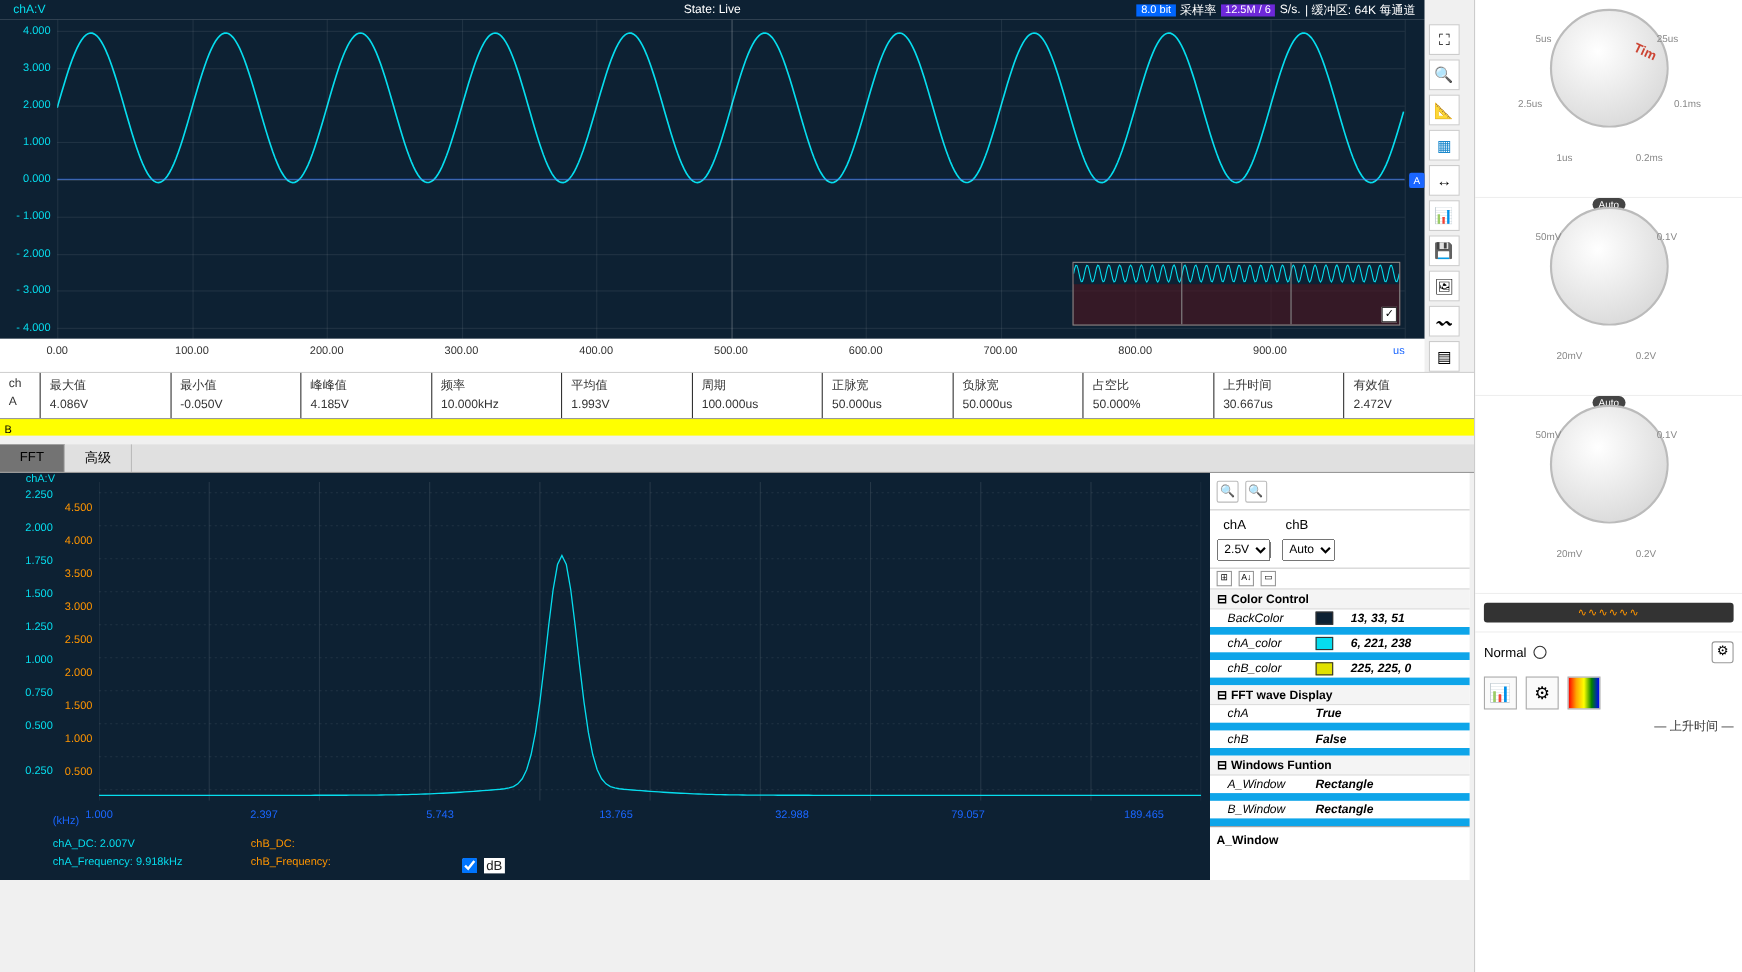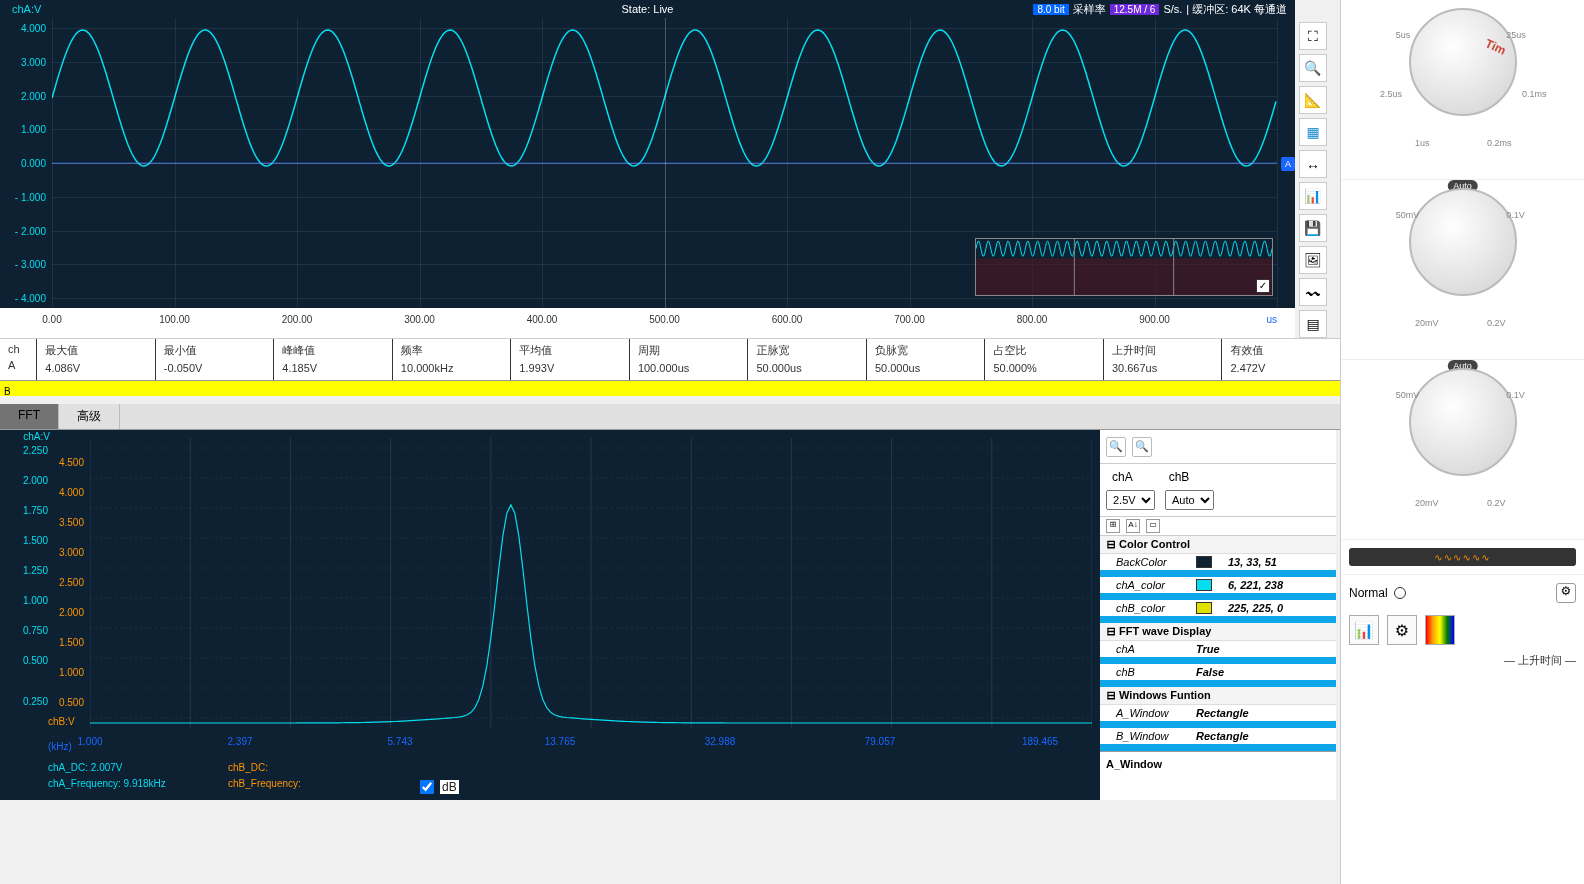--- a/index.html
+++ b/index.html
@@ -286,21 +286,20 @@
               <line x1="0" y1="130" x2="1000" y2="130" stroke="rgba(255,255,255,0.08)" stroke-dasharray="2,3"></line>
               <line x1="0" y1="160" x2="1000" y2="160" stroke="rgba(255,255,255,0.08)" stroke-dasharray="2,3"></line>
               <line x1="0" y1="190" x2="1000" y2="190" stroke="rgba(255,255,255,0.08)" stroke-dasharray="2,3"></line>
               <line x1="0" y1="220" x2="1000" y2="220" stroke="rgba(255,255,255,0.08)" stroke-dasharray="2,3"></line>
               <line x1="0" y1="250" x2="1000" y2="250" stroke="rgba(255,255,255,0.08)" stroke-dasharray="2,3"></line>
               <line x1="0" y1="280" x2="1000" y2="280" stroke="rgba(255,255,255,0.08)" stroke-dasharray="2,3"></line>
             </g>
           <path id="fftpath" fill="none" stroke="#06ddee" stroke-width="1.2" d="M0,285L0,284.99999999787724L4,284.9999999967757L8,284.99999999512215L12,284.99999999265L16,284.999999988969L20,284.99999998351075L24,284.9999999754501L28,284.999999963595L32,284.99999994623045L36,284.99999992090045L40,284.99999988410235L44,284.99999983086326L48,284.9999997541535L52,284.9999996440795L56,284.99999948677856L60,284.99999926291196L64,284.99999894562086L68,284.9999984977679L72,284.9999978682311L76,284.9999969869523L80,284.999995758351L84,284.9999940526122L88,284.9999916942163L92,284.99998844691964L96,284.9999839941849L100,284.9999779138194L104,284.9999696452777L108,284.9999584477322L112,284.99994334659453L116,284.99992306567776L120,284.9998959416188L124,284.9998598165251L128,284.9998119040698L132,284.9997486234285L136,284.99966539454226L140,284.99955638720456L144,284.99941421542667L148,284.99922956745826L152,284.99899076075866L156,284.9986832101792L160,284.99828879667706L164,284.9977851231126L168,284.9971446431668L172,284.99633364925245L176,284.99531110559246L180,284.99402731353297L184,284.99242239777345L188,284.9904246046823L192,284.98794840735803L196,284.98489241673616L200,284.9811371039481L204,284.976542346412L208,284.9709448188376L212,284.96415526047184L216,284.9559556614584L220,284.9460964240073L224,284.9342935679724L228,284.920226065109L232,284.9035334013295L236,284.8838134811783L240,284.86062100288405L244,284.83346644499755L248,284.8018158159735L252,284.7650913252184L256,284.7226731371914L260,284.67390236817306L264,284.6180854774301L268,284.5545001898938L272,284.48240306548973L276,284.4010388004379L280,284.309651308005L284,284.20749658042604L288,284.0938572805153L292,283.96805895170786L296,283.8294876702029L300,283.67760889422726L304,283.51198719530424L308,283.3323064872779L312,283.1383903034619L316,282.93022161354367L320,282.707961622202L324,282.4719669497601L328,282.22280454171386L332,281.9612634763119L336,281.6883620168185L340,281.40534465467556L344,281.1136497432651L348,280.814778654388L352,280.5098422950593L356,280.19813399881093L360,279.87305872816756L364,279.51169658977744L368,279.0509995702938L372,278.34017382641434L376,277.05906922875073L380,274.603869808742L384,269.9720523928909L388,261.7271774737499L392,248.16654037654916L396,227.80092351026477L400,200.1354819579914L404,166.52053829432623L408,130.63068326621706L412,98.11354899839912L416,75.25020178867346L420,67L424,75.25020178867346L428,98.11354899839912L432,130.63068326621706L436,166.52053829432623L440,200.1354819579914L444,227.80092351026477L448,248.16654037654916L452,261.7271774737499L456,269.9720523928909L460,274.603869808742L464,277.05906922875073L468,278.34017382641434L472,279.0509995702938L476,279.51169658977744L480,279.87305872816756L484,280.19813399881093L488,280.5098422950593L492,280.814778654388L496,281.1136497432651L500,281.40534465467556L504,281.6883620168185L508,281.9612634763119L512,282.22280454171386L516,282.4719669497601L520,282.707961622202L524,282.93022161354367L528,283.1383903034619L532,283.3323064872779L536,283.51198719530424L540,283.67760889422726L544,283.8294876702029L548,283.96805895170786L552,284.0938572805153L556,284.20749658042604L560,284.309651308005L564,284.4010388004379L568,284.48240306548973L572,284.5545001898938L576,284.6180854774301L580,284.67390236817306L584,284.7226731371914L588,284.7650913252184L592,284.8018158159735L596,284.83346644499755L600,284.86062100288405L604,284.8838134811783L608,284.9035334013295L612,284.920226065109L616,284.9342935679724L620,284.9460964240073L624,284.9559556614584L628,284.96415526047184L632,284.9709448188376L636,284.976542346412L640,284.9811371039481L644,284.98489241673616L648,284.98794840735803L652,284.9904246046823L656,284.99242239777345L660,284.99402731353297L664,284.99531110559246L668,284.99633364925245L672,284.9971446431668L676,284.9977851231126L680,284.99828879667706L684,284.9986832101792L688,284.99899076075866L692,284.99922956745826L696,284.99941421542667L700,284.99955638720456L704,284.99966539454226L708,284.9997486234285L712,284.9998119040698L716,284.9998598165251L720,284.9998959416188L724,284.99992306567776L728,284.99994334659453L732,284.9999584477322L736,284.9999696452777L740,284.9999779138194L744,284.9999839941849L748,284.99998844691964L752,284.9999916942163L756,284.9999940526122L760,284.999995758351L764,284.9999969869523L768,284.9999978682311L772,284.9999984977679L776,284.99999894562086L780,284.99999926291196L784,284.99999948677856L788,284.9999996440795L792,284.9999997541535L796,284.99999983086326L800,284.99999988410235L804,284.99999992090045L808,284.99999994623045L812,284.999999963595L816,284.9999999754501L820,284.99999998351075L824,284.999999988969L828,284.99999999265L832,284.99999999512215L836,284.9999999967757L840,284.99999999787724L844,284.9999999986081L848,284.9999999990909L852,284.9999999994086L856,284.9999999996168L860,284.99999999975273L864,284.99999999984107L868,284.99999999989825L872,284.99999999993514L876,284.9999999999588L880,284.99999999997397L884,284.9999999999836L888,284.9999999999897L892,284.9999999999936L896,284.99999999999596L900,284.9999999999975L904,284.99999999999847L908,284.99999999999903L912,284.99999999999943L916,284.99999999999966L920,284.9999999999998L924,284.9999999999999L928,284.99999999999994L932,284.99999999999994L936,285L940,285L944,285L948,285L952,285L956,285L960,285L964,285L968,285L972,285L976,285L980,285L984,285L988,285L992,285L996,285L1000,285"></path>
         </svg>
       </div>
-      <div class="fft-ytick orange" style="bottom:68px;left:48px">chB:V</div>
       <span class="fft-xunit">(kHz)</span>
       <div class="fft-xaxis" id="fftxaxis">
           <div class="fft-xtick" style="left: 0px;">1.000</div>
           <div class="fft-xtick" style="left: 150px;">2.397</div>
           <div class="fft-xtick" style="left: 310px;">5.743</div>
           <div class="fft-xtick" style="left: 470px;">13.765</div>
           <div class="fft-xtick" style="left: 630px;">32.988</div>
           <div class="fft-xtick" style="left: 790px;">79.057</div>
           <div class="fft-xtick" style="left: 950px;">189.465</div>
         </div>

